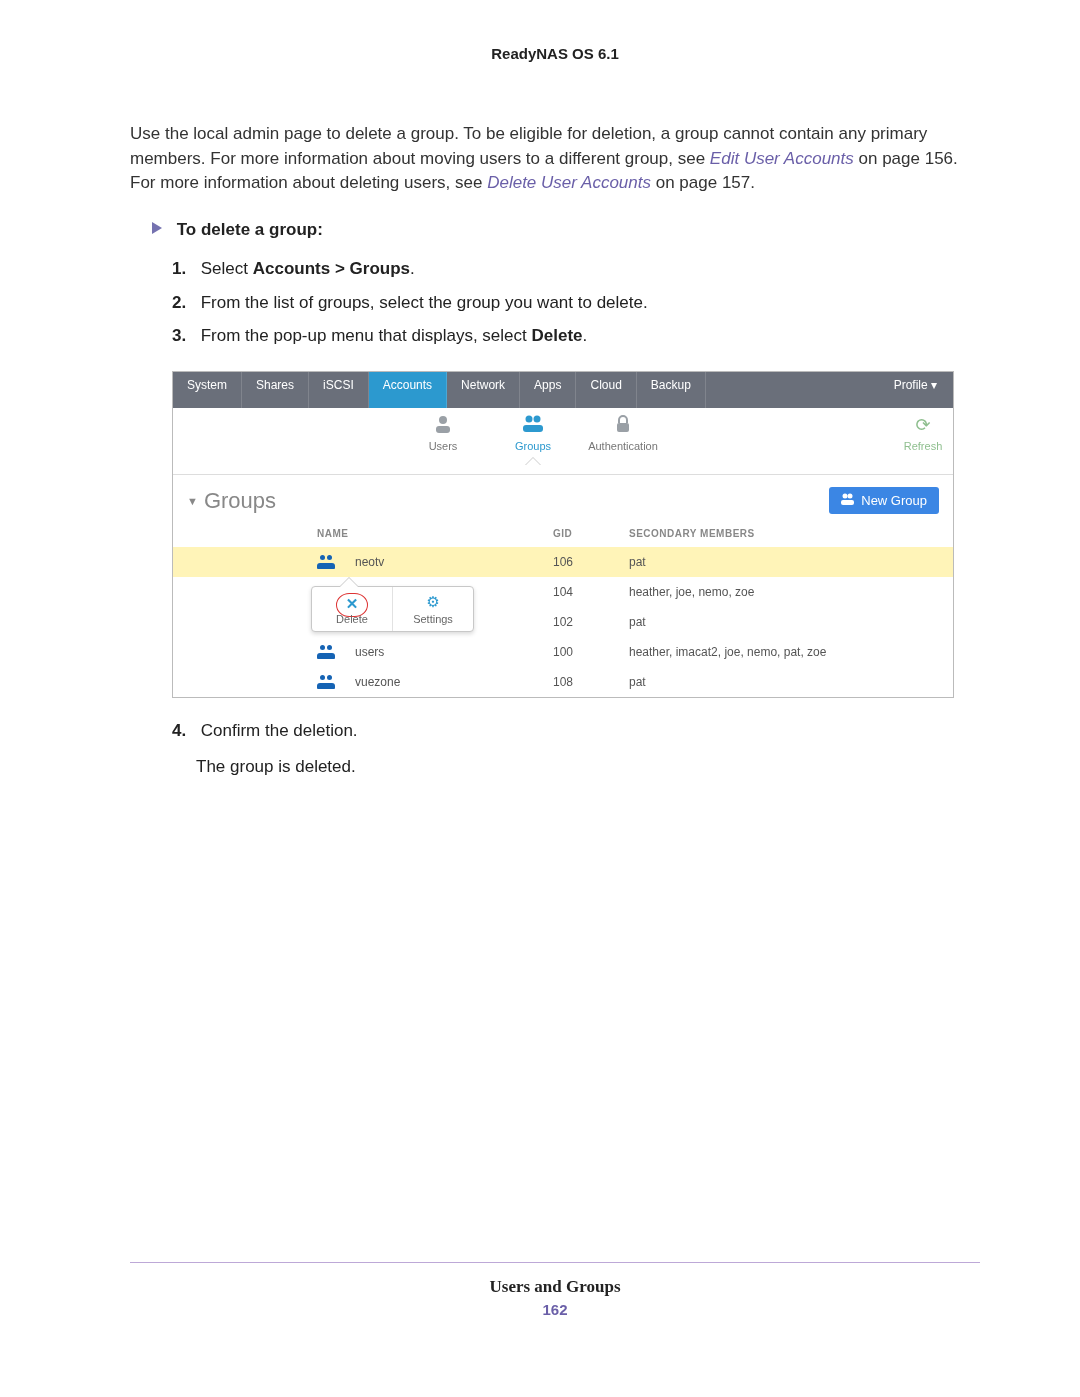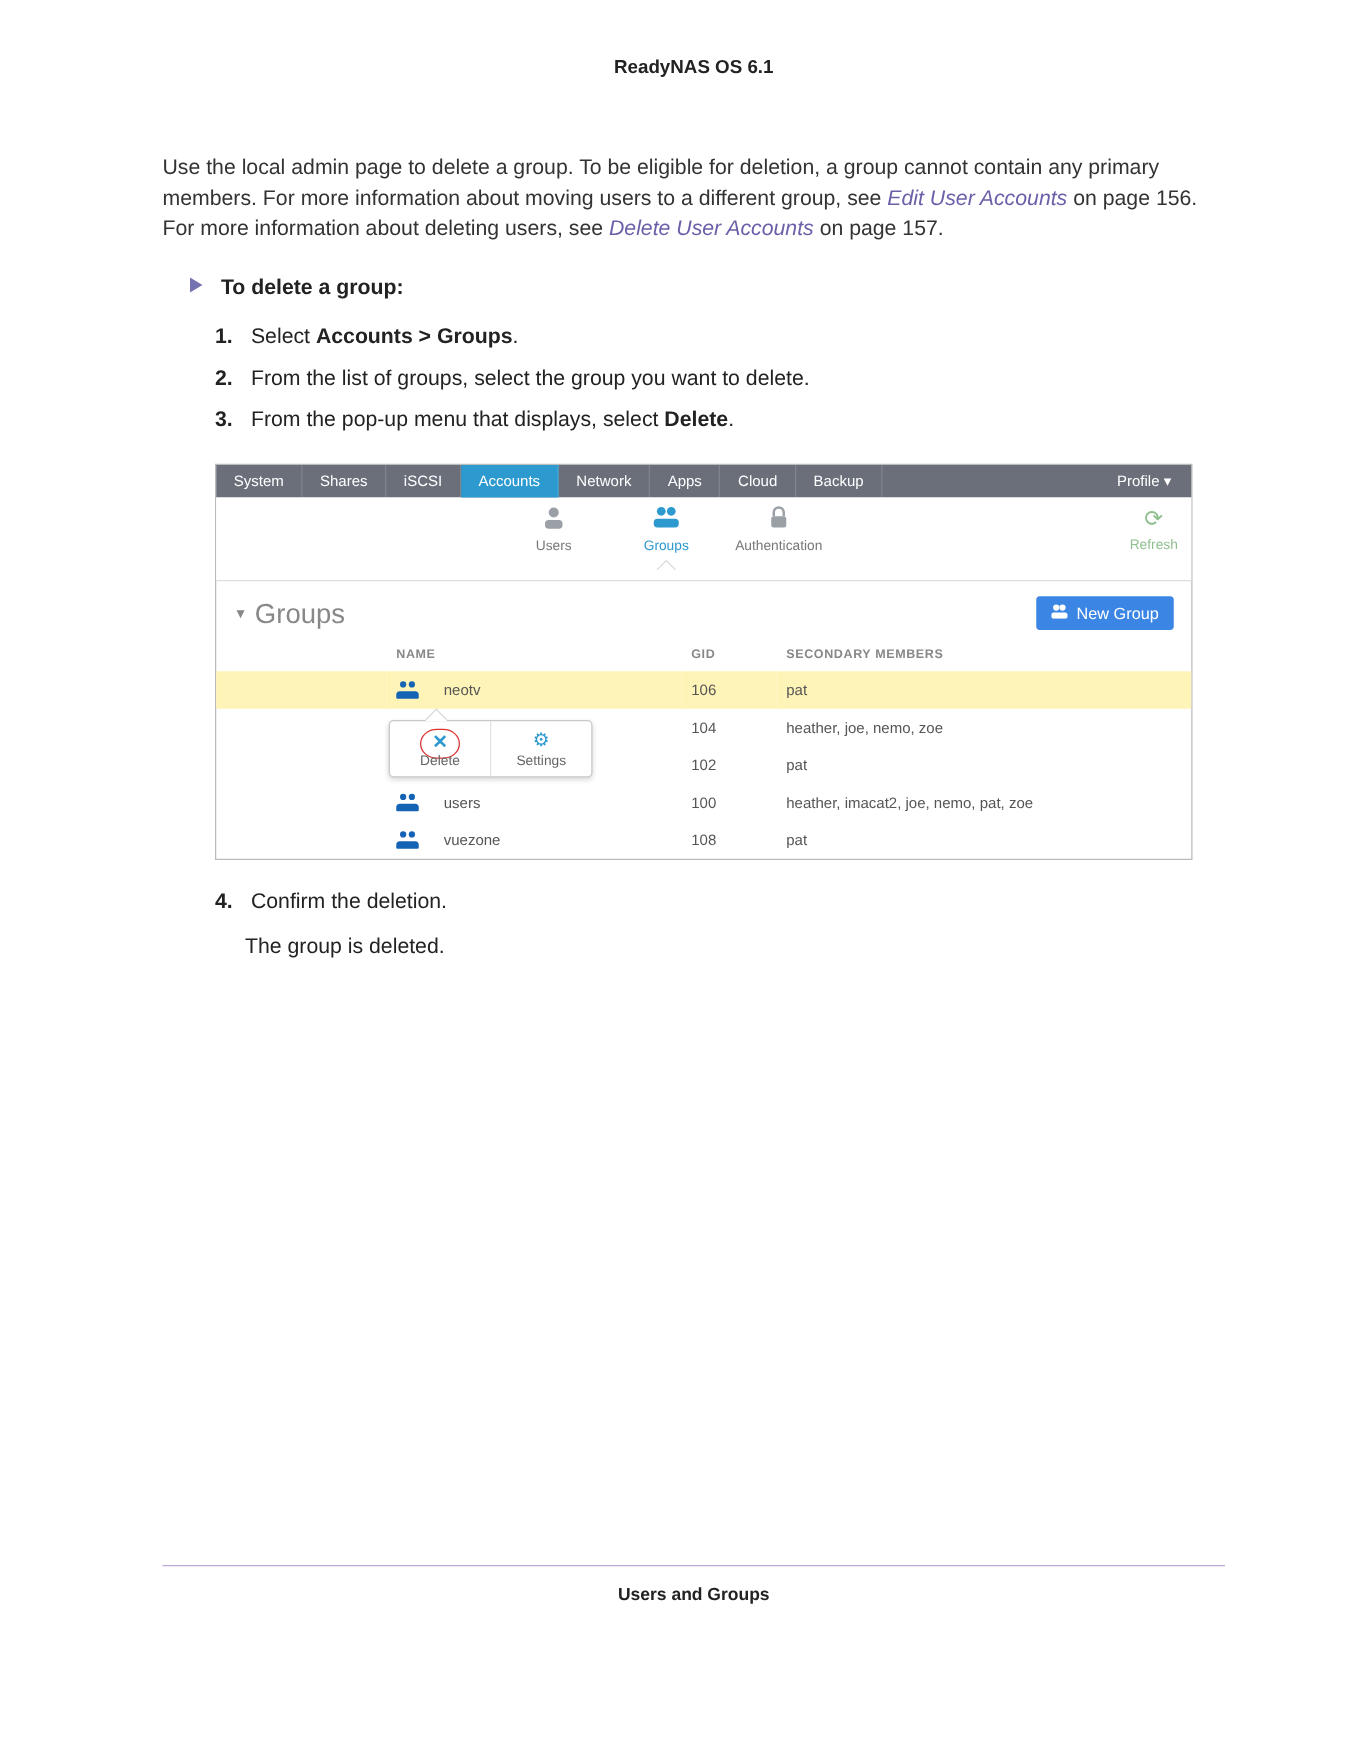--- a/index.html
+++ b/index.html
@@ -10,21 +10,21 @@
   p.intro { font-size:17px; line-height:1.45; margin:0 0 24px 0; color:#333; }
   a.xref { color:#6a5fa8; font-style:italic; text-decoration:none; }
   .to-heading { font-weight:bold; font-size:17px; margin-bottom:14px; margin-left:22px; }
   .tri { display:inline-block; width:0; height:0; border-top:6px solid transparent; border-bottom:6px solid transparent; border-left:10px solid #7572b0; margin-right:10px; vertical-align:1px; }
   ol.steps { margin:0 0 20px 42px; padding:0; list-style:none; font-size:17px; line-height:1.75; }
   ol.steps li { margin-bottom:4px; }
   ol.steps .num { display:inline-block; width:24px; font-weight:bold; }
   .bold { font-weight:bold; }
   
   .app-frame { margin:10px 0 18px 42px; border:1px solid #bbb; width:780px; font-family:'Segoe UI', Arial, sans-serif; }
-  .topnav { display:flex; background:#6a6f7a; color:#fff; font-size:12px; height:26px; }
+  .topnav { display:flex; background:#6a6f7a; color:#fff; font-size:12px; height:36px; }
   .topnav .navitem { flex:0 0 auto; padding:0 14px; line-height:26px; border-right:1px solid rgba(255,255,255,0.15); cursor:default; }
   .topnav .navitem.active { background:#2c99cf; }
   .topnav .spacer { flex:1 1 auto; }
   .topnav .profile { padding:0 16px; line-height:26px; }
   .subnav { display:flex; align-items:flex-start; background:#fff; border-bottom:1px solid #ddd; height:60px; padding-top:6px; }
   .subnav .sp { flex:1 1 auto; }
   .subnav .snitem { text-align:center; font-size:11px; color:#777; width:90px; position:relative; }
   .subnav .snitem.active { color:#2c99cf; }
   .subnav .snlabel { display:block; margin-top:4px; }
   .subnav .snitem.tabptr::after { content:""; position:absolute; left:50%; margin-left:-8px; bottom:-14px; width:0; height:0; border-left:8px solid transparent; border-right:8px solid transparent; border-bottom:8px solid #fff; filter:drop-shadow(0 -1px 0 #ccc); }
@@ -57,21 +57,21 @@
   .gear { color:#2c99cf; font-size:15px; }
   
   .ic { display:inline-block; width:24px; height:22px; }
   .ic.users { color:#9aa0a6; }
   .ic.groups { color:#2c99cf; }
   .ic.lock { color:#9aa0a6; }
   .ic.refresh { color:#8fbf8f; font-size:18px; }
   
   .ftr-line { border-top:1px solid #bda8d7; margin-top:480px; }
   .ftr { text-align:center; padding-top:14px; }
-  .ftr .t1 { font-weight:bold; font-size:14px; }
+  .ftr .t1 { font-weight:bold; font-size:17px;font-family:Liberation Serif, serif; }
   .ftr .t2 { font-weight:bold; font-size:15px; color:#6a5fa8; margin-top:4px; }
 </style>
 </head>
 <body>
 
 <div class="page">
   <div class="doc-header">ReadyNAS OS 6.1</div>
 
 
   <p class="intro">
@@ -250,14 +250,15 @@
     <li>
       <span class="num">4.</span>
       <span>Confirm the deletion.</span>
       <div style="margin-left:24px; margin-top:6px;">The group is deleted.</div>
     </li>
   </ol>
 
   <div class="ftr-line"></div>
   <div class="ftr">
     <div class="t1">Users and Groups</div>
+    <div class="t2">162</div>
   </div>
 </div>
 
 </body></html>

